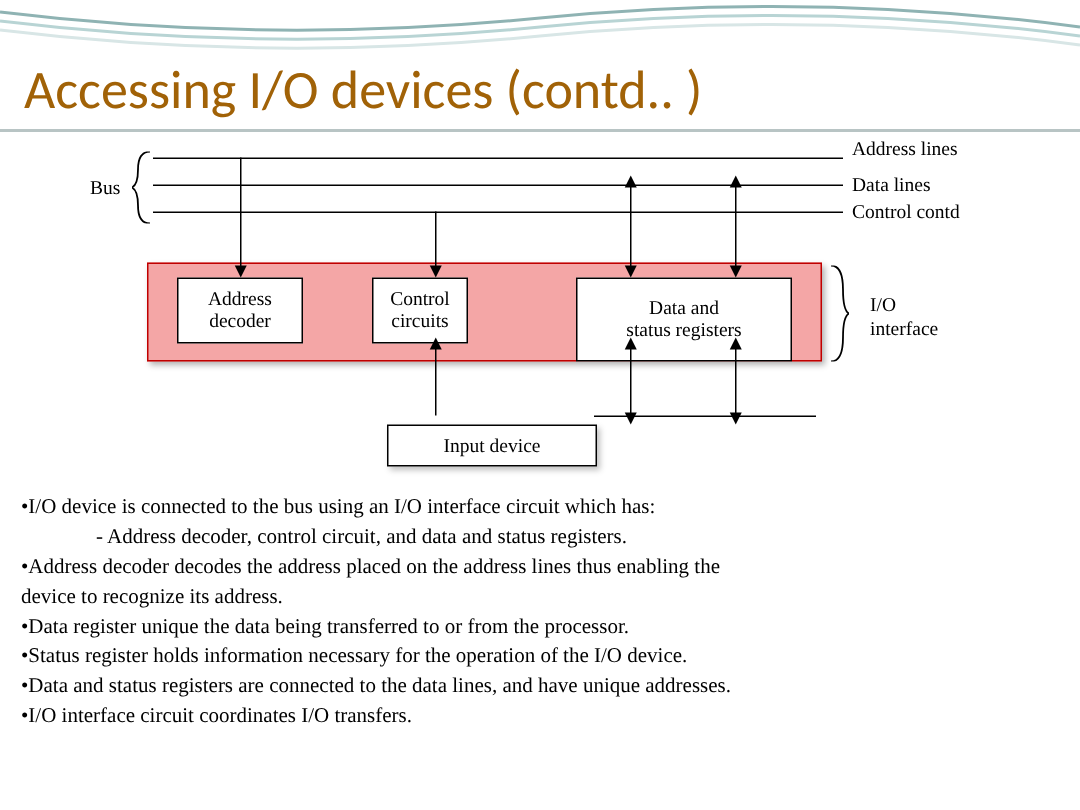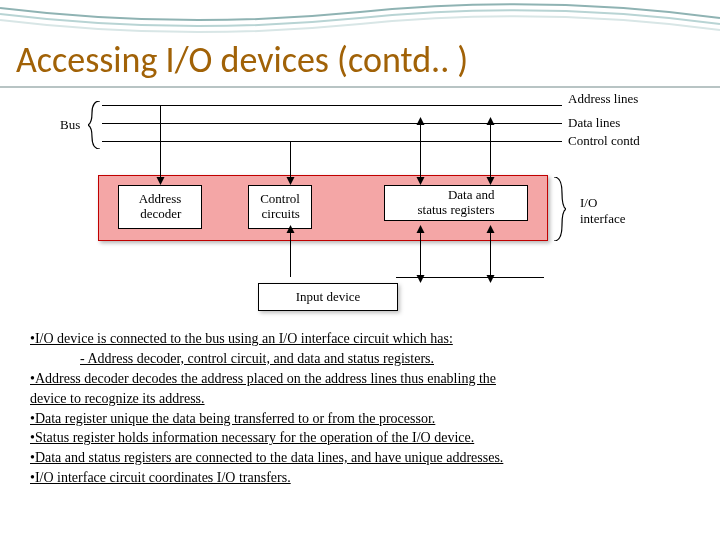--- a/index.html
+++ b/index.html
@@ -98,21 +98,21 @@
     border: 1.5px solid #c00000;
     box-shadow: 2px 2px 4px rgba(0,0,0,0.3);
   }
   .inner-box {
     position: absolute;
     background: #fff;
     border: 1.5px solid #000;
     display: flex;
     align-items: center;
     justify-content: center;
-    text-align: right;
+    text-align: center;
     font-size: 13px;
     line-height: 1.15;
     padding: 2px;
     box-sizing: border-box;
   }
   .io-label {
     position: absolute;
     top: 100px;
     left: 520px;
     font-size: 13px;
@@ -143,22 +143,21 @@
     position: absolute;
     top: 330px;
     left: 14px;
     width: 692px;
     font-family: "Book Antiqua", Palatino, Georgia, serif;
     font-size: 14px;
     line-height: 1.35;
     color: #000;
   }
   .body-text p {
-    margin: 0 0 1px 16px;
-    text-decoration: underline;
+    margin: 0 0 1px 0;
   }
   .indent {
     padding-left: 50px;
   }
 </style>
 </head>
 <body>
 
 <svg class="wave" viewBox="0 0 720 40" preserveAspectRatio="none">
   <path d="M0,8 Q180,30 360,12 T720,18" stroke="#8fb3b3" stroke-width="2" fill="none"></path>
@@ -187,21 +186,21 @@
   <div class="interface-box"></div>
 
   <div class="inner-box" style="top:90px;left:58px;width:84px;height:44px">
       <span style="white-space:pre-line">Address
 decoder</span>
     </div>
   <div class="inner-box" style="top:90px;left:188px;width:64px;height:44px">
       <span style="white-space:pre-line">Control
 circuits</span>
     </div>
-  <div class="inner-box" style="top:90px;left:324px;width:144px;height:36px">
+  <div class="inner-box" style="top:90px;left:324px;width:144px;height:56px">
       <span style="white-space:pre-line">Data and
 status registers</span>
     </div>
 
   <svg class="right-curly" viewBox="0 0 14 64">
     <path d="M2,0 Q10,0 10,16 Q10,30 14,32 Q10,34 10,48 Q10,64 2,64" stroke="#000" stroke-width="1.2" fill="none"></path>
   </svg>
   <div class="io-label"><span style="white-space:pre-line">I/O
 interface</span></div>
 

